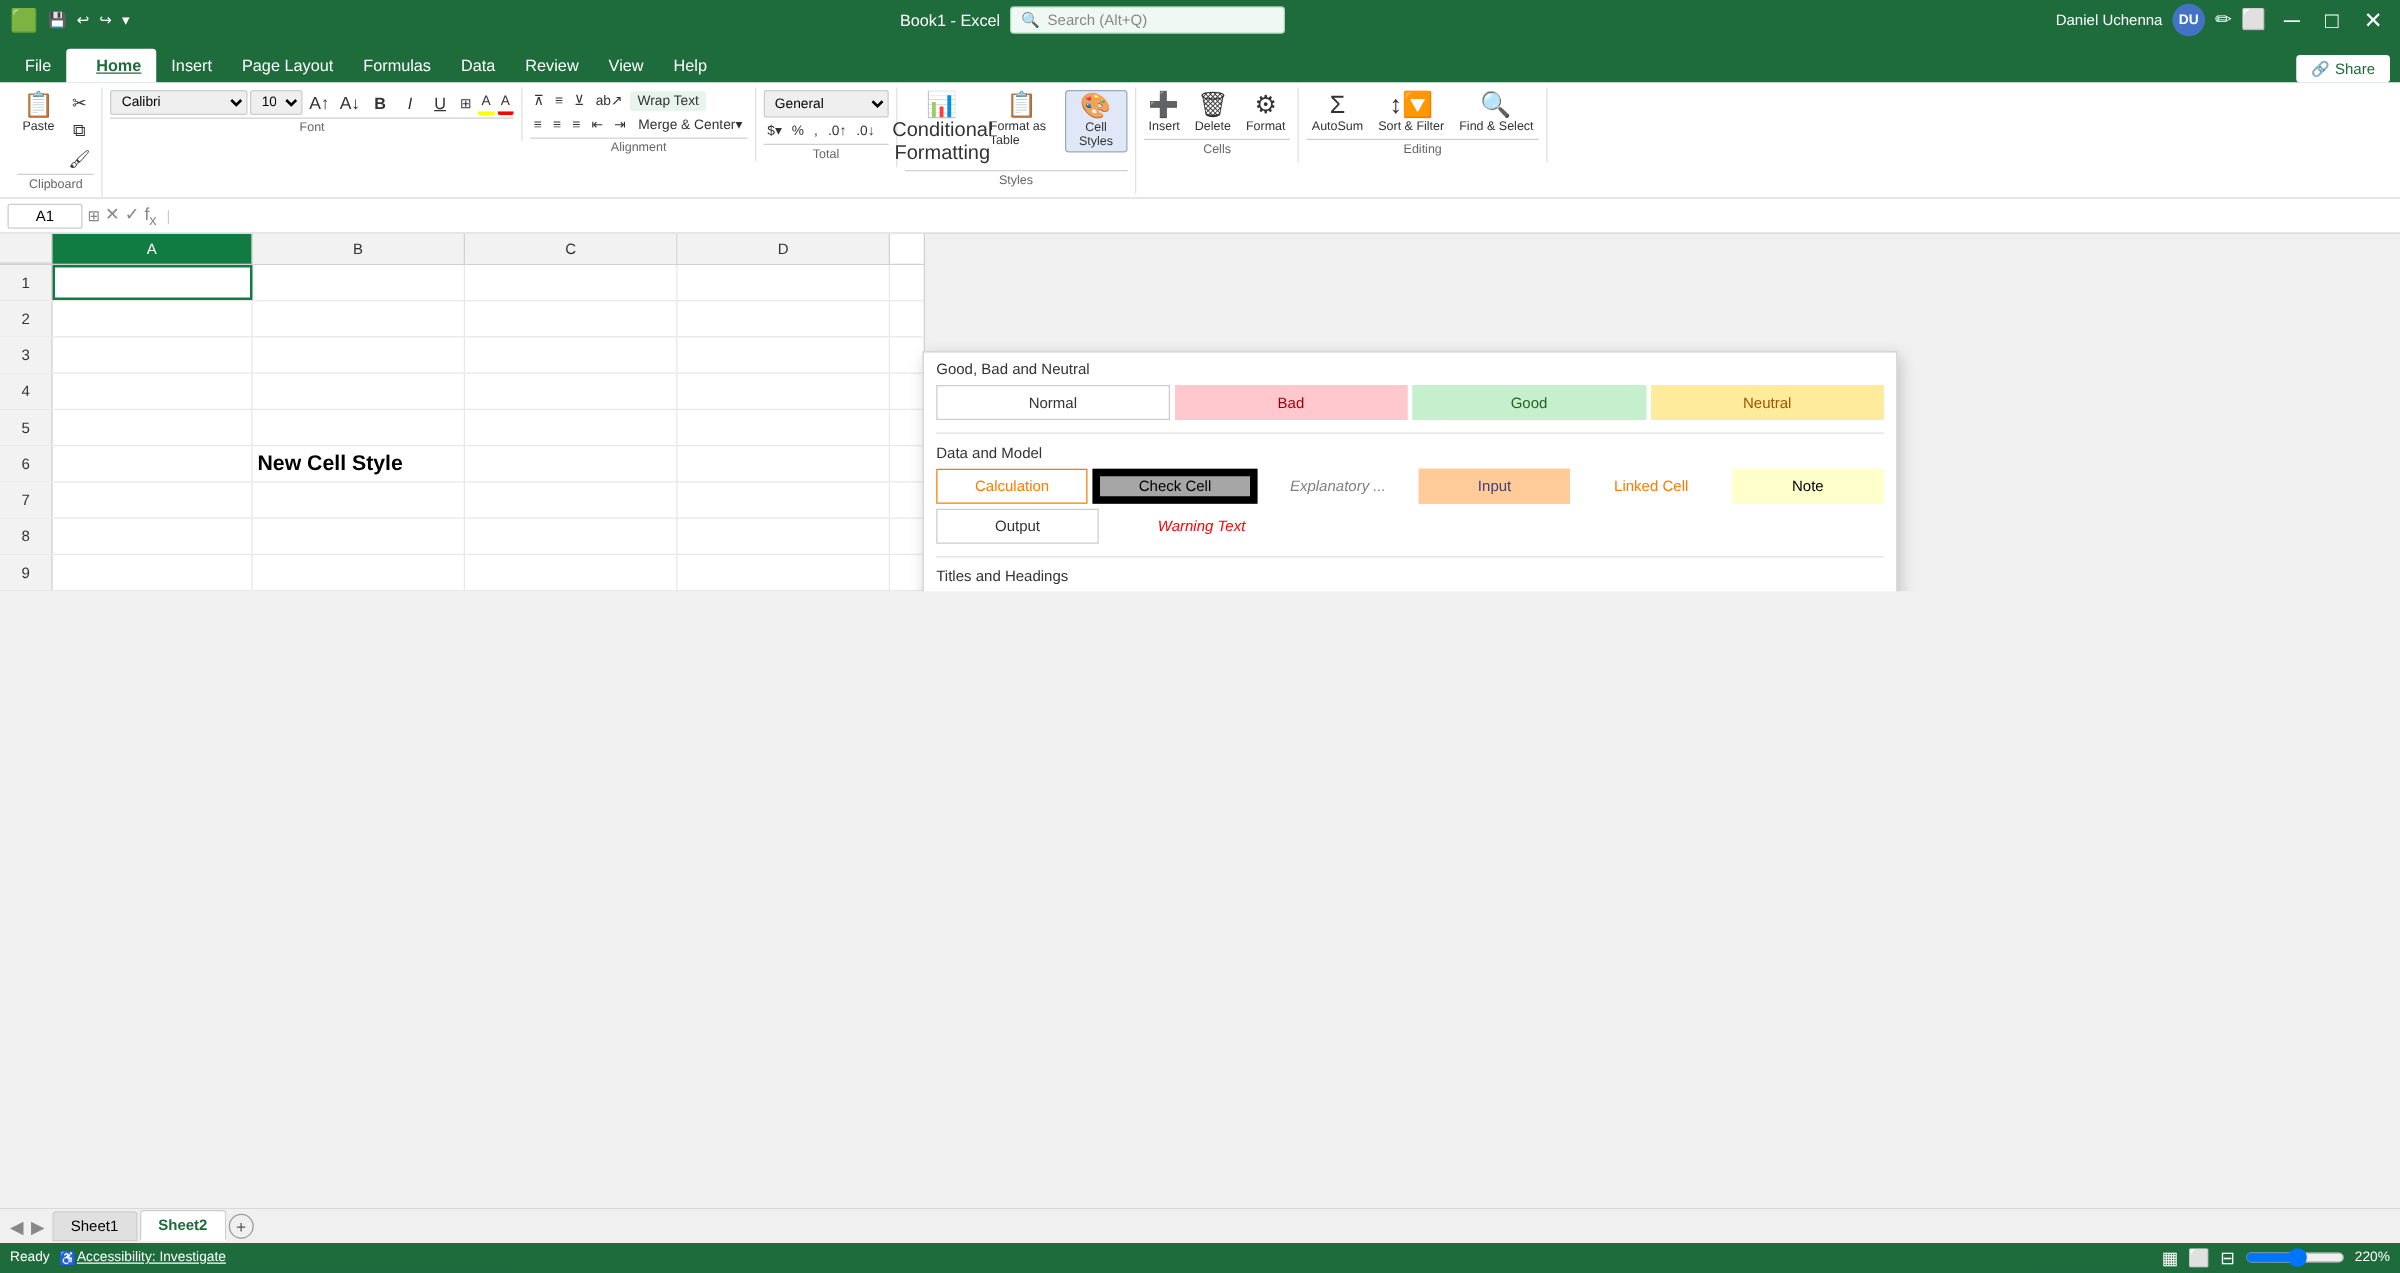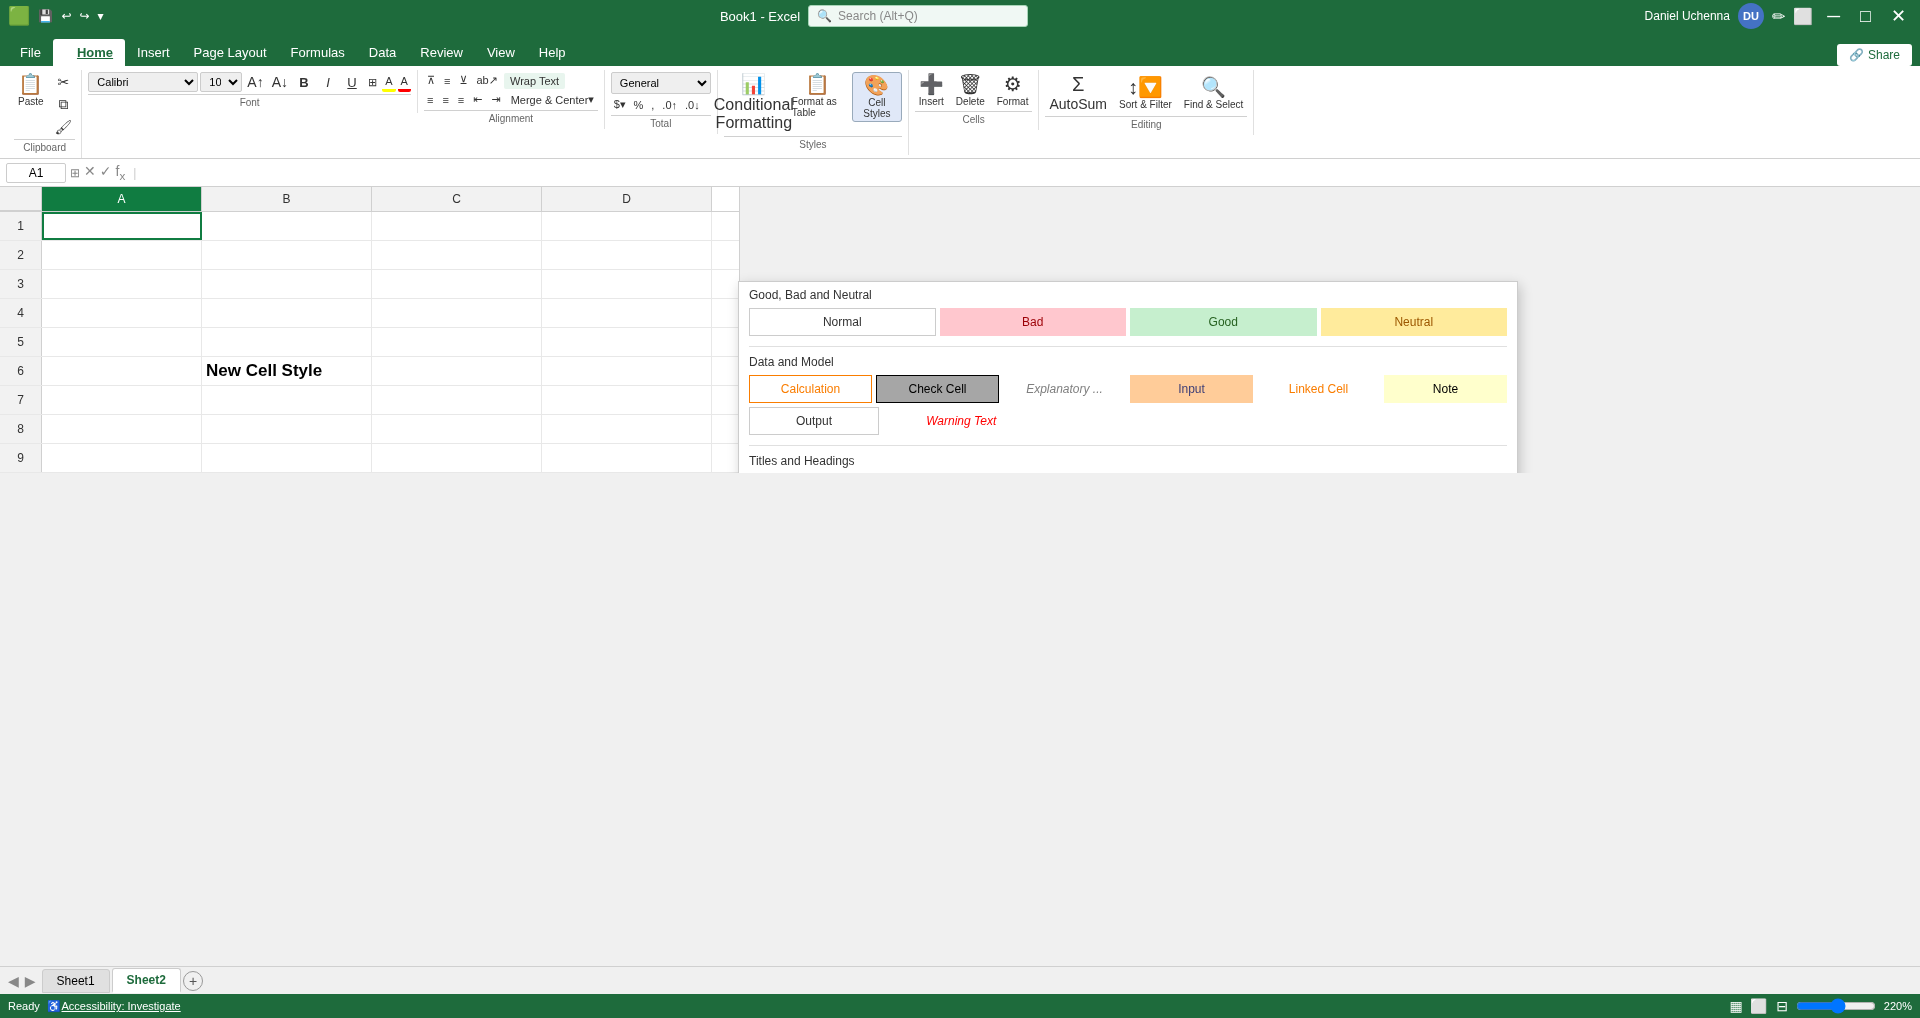--- a/index.html
+++ b/index.html
@@ -251,21 +251,21 @@
       border: 1px solid transparent;
     }
     .dp-divider { height: 1px; background: #e0e0e0; margin: 2px 10px; }
 
     
     .style-normal { background: white; color: #333; border: 1px solid #ccc; }
     .style-bad { background: #ffc7ce; color: #9c0006; border: 1px solid #ffc7ce; }
     .style-good { background: #c6efce; color: #276221; border: 1px solid #c6efce; }
     .style-neutral { background: #ffeb9c; color: #9c5700; border: 1px solid #ffeb9c; }
     .style-calculation { background: white; color: #fa7d00; border: 1px solid #fa7d00; }
-    .style-check-cell { background: #a6a6a6; color: black; border: 1px solid #000000; }
+    .style-check-cell { background: #a6a6a6; color: black; border: 6px solid #000000; }
     .style-explanatory { background: white; color: #7f7f7f; font-style: italic; border: 1px solid white; }
     .style-input { background: #ffcc99; color: #3f3f76; border: 1px solid #ffcc99; }
     .style-linked-cell { background: white; color: #fa7d00; border: 1px solid white; }
     .style-note { background: #ffffcc; color: black; border: 1px solid #ffffcc; }
     .style-output { background: white; color: #333; border: 1px solid #ccc; }
     .style-warning { background: white; color: #ff0000; border: 1px solid white; font-style: italic; }
     .style-heading1 { background: white; color: #17375e; font-weight: bold; border-bottom: 2px solid #17375e; font-size: 14px; }
     .style-heading2 { background: white; color: #4f6228; font-weight: bold; border-bottom: 2px solid #4f6228; font-size: 13px; }
     .style-heading3 { background: white; color: #333; font-weight: bold; border-bottom: 2px solid #595959; }
     .style-heading4 { background: white; color: #333; border-bottom: 1px solid #595959; }
@@ -557,21 +557,21 @@
         <span>Format</span>
       </div>
     </div>
     <div class="ribbon-group-label">Cells</div>
   </div>
 
   <div class="ribbon-group-with-label">
     <div style="display:flex;gap:4px;">
       <div class="rbtn">
         <span class="icon">Σ</span>
-        <span style="font-size:14px;">AutoSum</span>
+        <span style="font-size:10px;">AutoSum</span>
       </div>
       <div class="rbtn">
         <span class="icon">↕🔽</span>
         <span style="font-size:10px;white-space:normal;text-align:center;">Sort &amp; Filter</span>
       </div>
       <div class="rbtn">
         <span class="icon">🔍</span>
         <span style="font-size:10px;white-space:normal;text-align:center;">Find &amp; Select</span>
       </div>
     </div>

